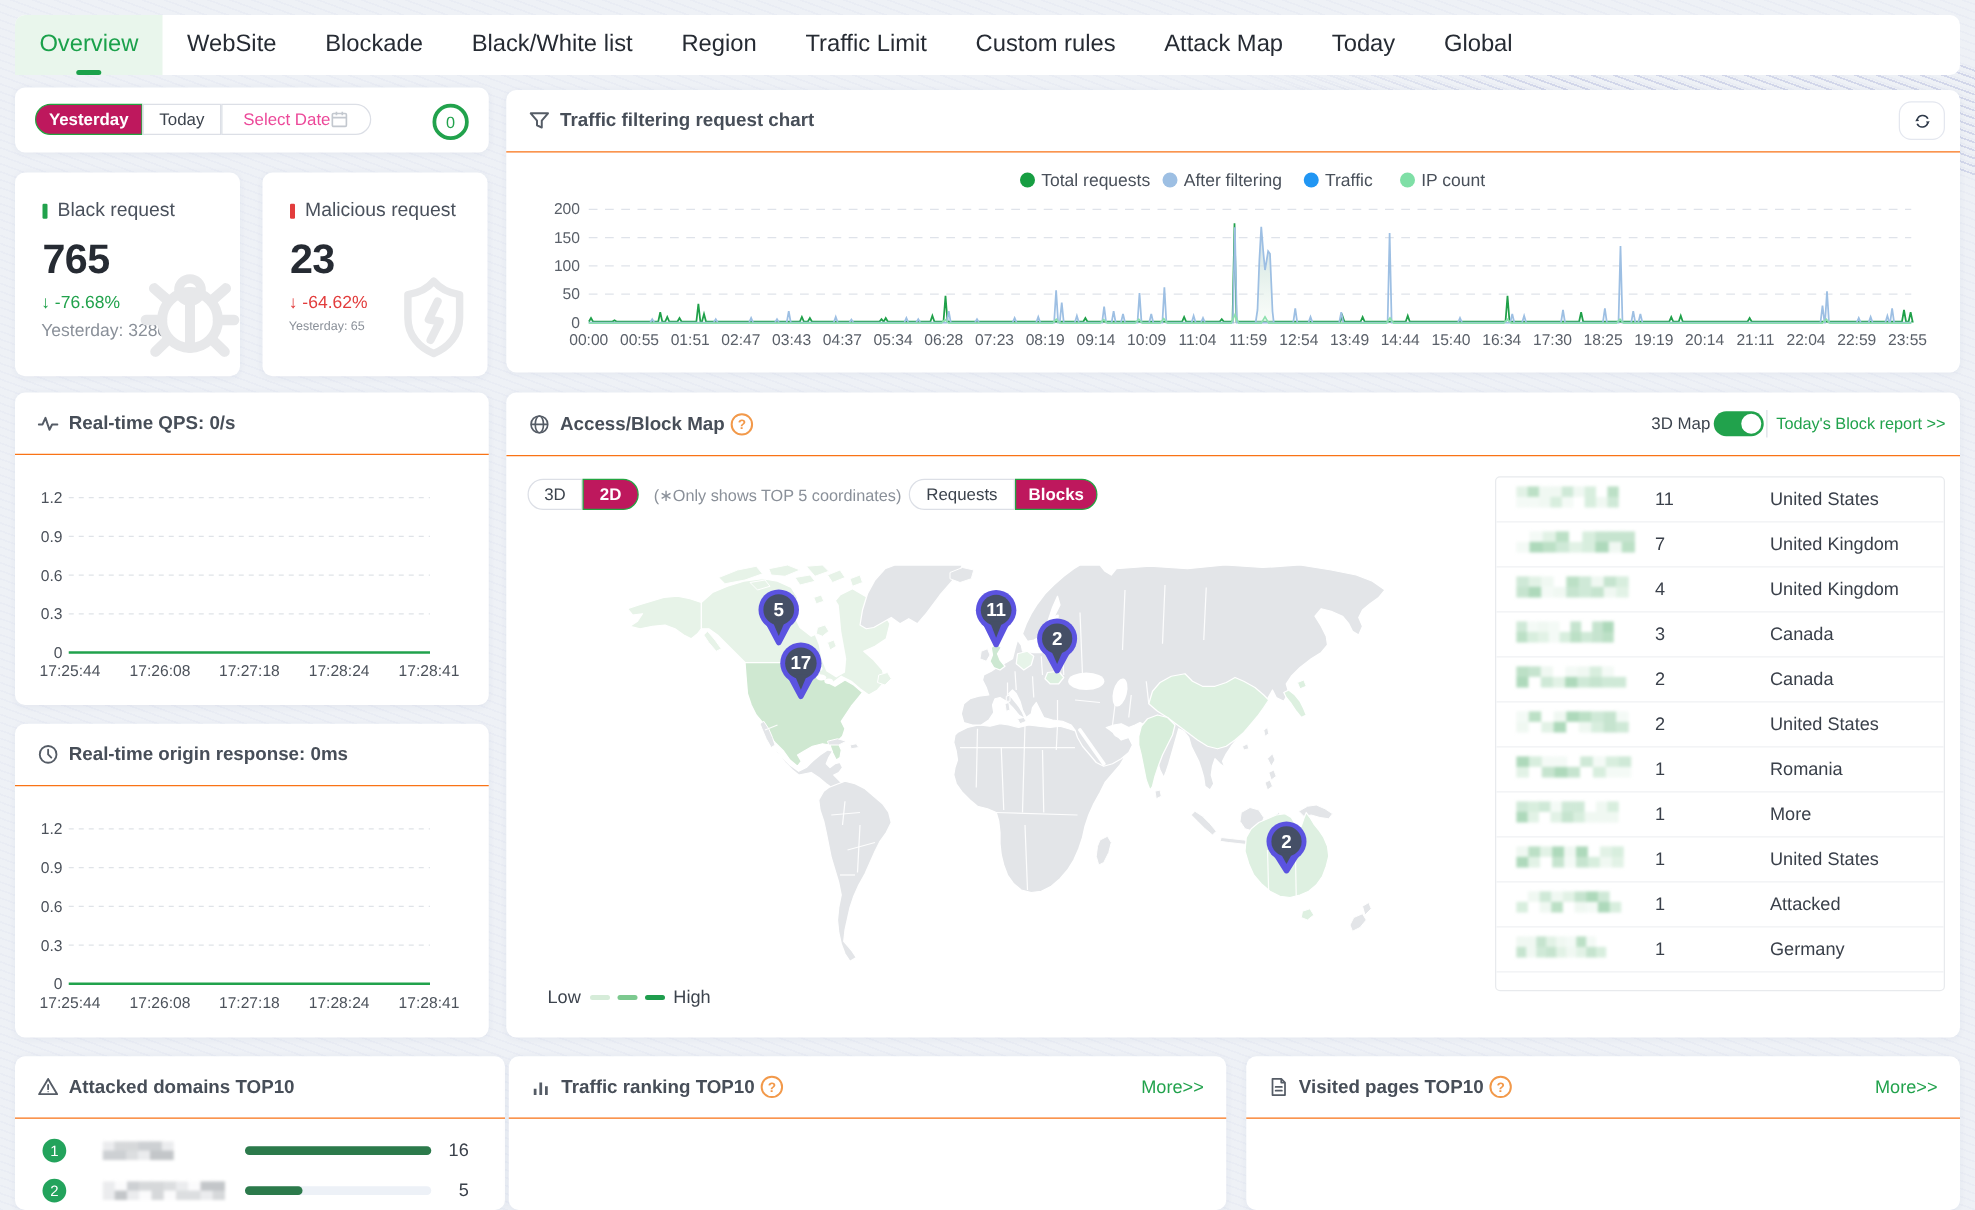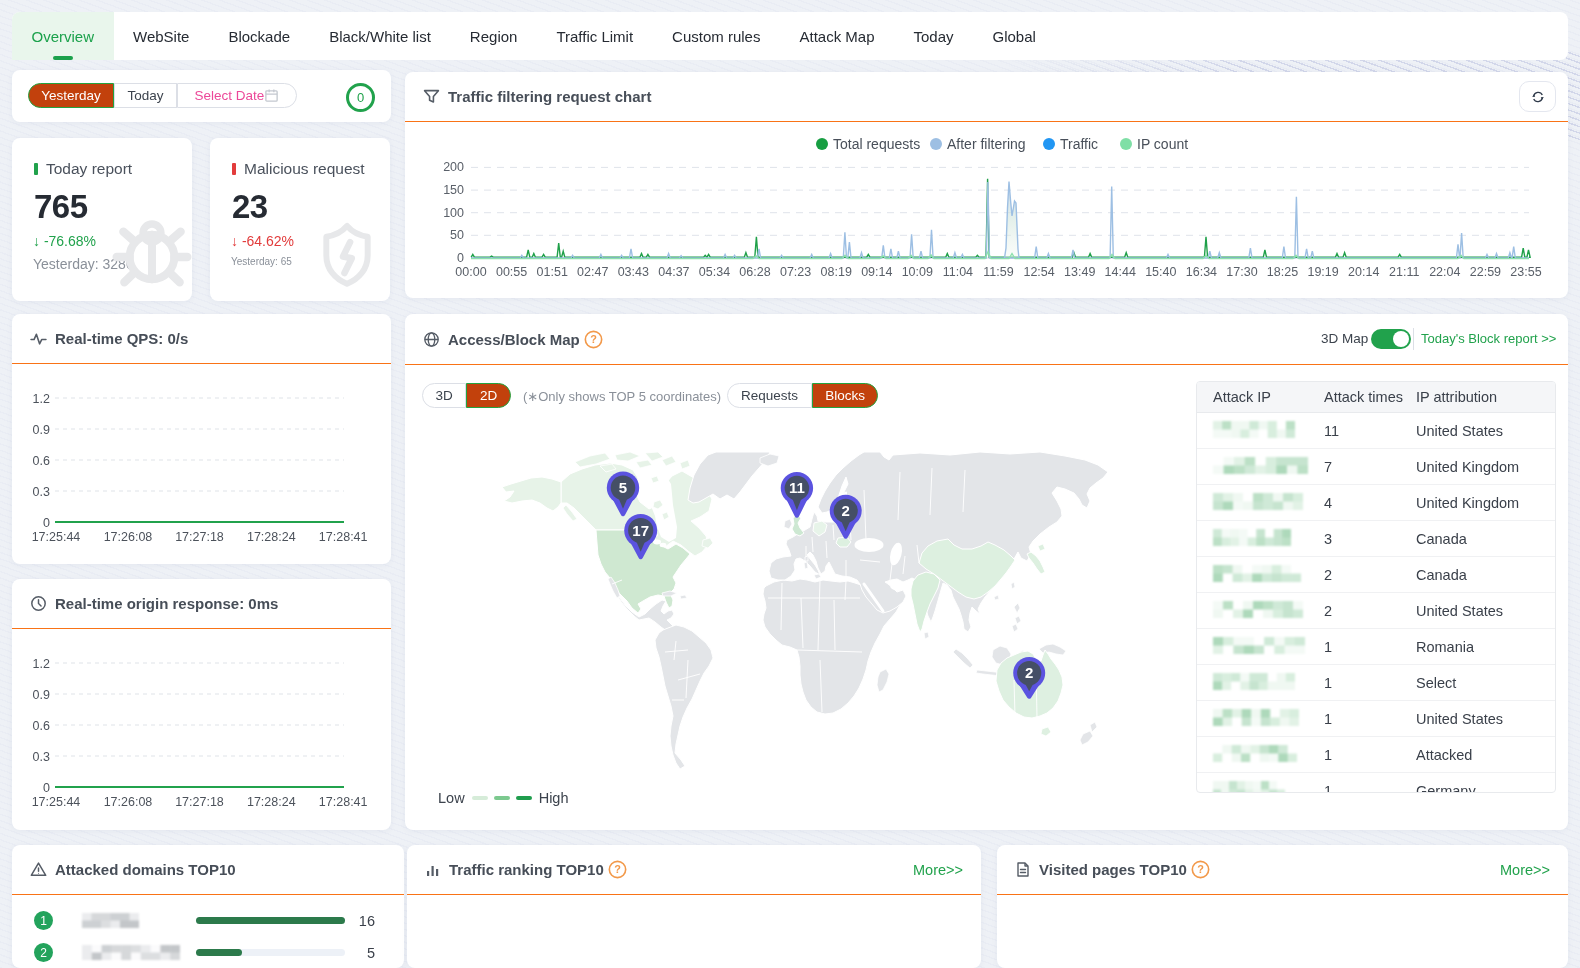--- a/index.html
+++ b/index.html
@@ -1,27 +1,27 @@
 <!DOCTYPE html>
 <html><head><meta charset="utf-8"><style>
 *{margin:0;padding:0;box-sizing:border-box}
 html,body{width:1580px;height:968px;background:#eef1f6;font-family:"Liberation Sans",sans-serif;overflow:hidden;position:relative}
 .stripes{position:absolute;left:0;top:0;width:1580px;height:968px;background:repeating-linear-gradient(20deg,rgba(142,150,206,0.05) 0 1.3px,transparent 1.3px 6px)}
 .card{position:absolute;background:#fff;border-radius:8px;box-shadow:0 1px 6px rgba(40,60,110,0.05)}
 .hd{height:50px;display:flex;align-items:center;padding:0 18px;border-bottom:1px solid #f97316;font-size:15px;font-weight:bold;color:#474e58}
 .hd svg{margin-right:8px}
-.nav{position:absolute;left:12px;top:12px;width:1556px;height:48px;background:#fff;border-radius:8px;display:flex;font-size:15px;color:#262b33}
+.nav{position:absolute;left:12px;top:12px;width:1556px;height:48px;background:#fff;border-radius:8px;display:flex;font-size:19px;color:#262b33}
 .nav div{padding:0 19.5px;display:flex;align-items:center;position:relative}
 .nav .act{background:#e9f6ec;color:#1ba14b;border-radius:8px 0 0 0}
 .nav .act:after{content:"";position:absolute;left:50%;margin-left:-10px;bottom:0;width:20px;height:4px;background:#1ba14b;border-radius:2px}
 .ax{font-size:12.5px;fill:#5a6069;font-family:"Liberation Sans",sans-serif}
 .ax2{font-size:12.5px;fill:#4c525b;font-family:"Liberation Sans",sans-serif}
 .seg{display:inline-flex;height:25px;align-items:stretch;font-size:13.5px}
 .seg>span{display:flex;align-items:center;padding:0 14px;border:1px solid #dcdfe6;background:#fff;color:#3c434d}
-.seg>span.on{background:#c2410c;border-color:#23a440;color:#fff;font-weight:normal}
+.seg>span.on{background:#be185d;border-color:#23a440;color:#fff;font-weight:bold}
 .trow{display:flex;height:36px;align-items:center;border-bottom:1px solid #f0f1f3;font-size:14.5px;color:#3a404a}
 .trow .c1{width:127px;padding-left:16px}.trow .c2{width:92px}.trow .c3{flex:1}
 .grn{color:#21a24c}
 </style></head><body>
 <div class="stripes"></div>
 <div style="position:absolute;left:1000px;top:52px;width:580px;height:88px;background:repeating-linear-gradient(20deg,rgba(128,138,198,0.25) 0 1.4px,transparent 1.4px 6px);-webkit-mask-image:linear-gradient(to left,#000 60%,transparent);mask-image:linear-gradient(to left,#000 60%,transparent)"></div>
 
 <div class="nav">
 <div class="act">Overview</div>
     <div>WebSite</div>
@@ -42,21 +42,21 @@
       <span style="border-radius:0 13px 13px 0;color:#ec4899;width:120px;justify-content:center">Select Date <svg width="15" height="15" viewBox="0 0 16 16" fill="none" stroke="#c3c8cf" stroke-width="1.4">
           <rect x="2" y="3" width="12" height="11" rx="1"></rect>
           <path d="M2 6.5h12M5.5 1.5v3M10.5 1.5v3"></path>
         </svg></span>
   </div>
   <div style="position:absolute;left:334px;top:12.5px;width:29px;height:29px;border:3.5px solid #21a24c;border-radius:50%;display:flex;align-items:center;justify-content:center;font-size:13px;color:#21a24c">0</div>
 </div>
 
 <div class="card" style="left:12px;top:138px;width:180px;height:163px;overflow:hidden">
   <div style="position:absolute;left:22px;top:25px;width:3.5px;height:12px;background:#21a24c;border-radius:1px"></div>
-  <div style="position:absolute;left:34px;top:22px;font-size:15.5px;color:#4a515c">Today report</div>
+  <div style="position:absolute;left:34px;top:22px;font-size:15.5px;color:#4a515c">Black request</div>
   <div style="position:absolute;left:22px;top:52px;font-size:33px;line-height:1;font-weight:bold;color:#262b33;letter-spacing:-0.5px">765</div>
   <div style="position:absolute;left:21px;top:95px;font-size:14px;color:#21a24c">↓ -76.68%</div>
   <div style="position:absolute;left:21px;top:118px;font-size:14px;color:#8a9099">Yesterday: 3280</div>
   <div style="position:absolute;right:0px;bottom:2px"><svg width="80" height="84" viewBox="0 0 24 24" fill="none" stroke="#e7e8ea" stroke-width="2.5" stroke-linecap="round">
         <circle cx="12" cy="6" r="2.7" stroke-width="2.2"></circle>
         <circle cx="12" cy="13.2" r="6.7" stroke-width="2.4"></circle>
         <path d="M12 6.5v13.4" stroke-width="2.4"></path>
         <path d="M6.6 8.4L3.4 5.6M17.4 8.4l3.2-2.8M5.3 13.2H1.4M18.7 13.2h3.9M6.8 17.8l-3.1 3M17.2 17.8l3.1 3"></path>
       </svg></div>
 </div>
@@ -341,25 +341,20 @@
       <polygon points="1024.0,681.7 1029.2,691.2 1034.4,681.7" fill="#454f66"></polygon>
       <text x="1029.2" y="678.1" text-anchor="middle" font-family="Liberation Sans,sans-serif" font-size="15" font-weight="bold" fill="#fff">2</text>
 </svg>
   <div style="position:absolute;left:33px;top:476px;font-size:14.5px;color:#3c434d;display:flex;align-items:center">Low&nbsp;
     <span style="width:16px;height:4px;background:#d6ecd9;border-radius:2px;margin:0 3px"></span>
     <span style="width:16px;height:4px;background:#7cc98f;border-radius:2px;margin:0 3px"></span>
     <span style="width:16px;height:4px;background:#1f9d4d;border-radius:2px;margin:0 3px"></span>
     &nbsp;High</div>
 
   <div style="position:absolute;left:791px;top:67px;width:360px;height:412px;border:1px solid #e8eaed;border-radius:4px;overflow:hidden;background:#fff">
-    <div style="display:flex;height:31px;align-items:center;background:#f5f6f8;font-size:14.5px;color:#3a404a;border-bottom:1px solid #e8eaed">
-      <div style="width:127px;padding-left:16px">Attack IP</div>
-        <div style="width:92px">Attack times</div>
-        <div style="flex:1">IP attribution</div>
-    </div>
     <div class="trow">
         <div class="c1"><svg width="82" height="17" viewBox="0 0 82 17" style="filter:blur(1.1px)">
             <rect x="0.0" y="0.0" width="9.6" height="9.0" fill="#e2f2e6"></rect>
             <rect x="0.0" y="8.5" width="9.6" height="9.0" fill="#f4faf6"></rect>
             <rect x="9.1" y="0.0" width="9.6" height="9.0" fill="#bce0c6"></rect>
             <rect x="9.1" y="8.5" width="9.6" height="9.0" fill="#f4faf6"></rect>
             <rect x="18.2" y="0.0" width="9.6" height="9.0" fill="#f0f8f2"></rect>
             <rect x="18.2" y="8.5" width="9.6" height="9.0" fill="#f0f8f2"></rect>
             <rect x="27.3" y="0.0" width="9.6" height="9.0" fill="#f0f8f2"></rect>
             <rect x="27.3" y="8.5" width="9.6" height="9.0" fill="#d8eede"></rect>
@@ -536,21 +531,21 @@
             <rect x="45.6" y="0.0" width="9.6" height="9.0" fill="#cfe9d7"></rect>
             <rect x="45.6" y="8.5" width="9.6" height="9.0" fill="#d8eede"></rect>
             <rect x="54.7" y="0.0" width="9.6" height="9.0" fill="#ffffff"></rect>
             <rect x="54.7" y="8.5" width="9.6" height="9.0" fill="#f0f8f2"></rect>
             <rect x="63.8" y="0.0" width="9.6" height="9.0" fill="#f0f8f2"></rect>
             <rect x="63.8" y="8.5" width="9.6" height="9.0" fill="#f0f8f2"></rect>
             <rect x="72.9" y="0.0" width="9.6" height="9.0" fill="#d8eede"></rect>
             <rect x="72.9" y="8.5" width="9.6" height="9.0" fill="#f0f8f2"></rect>
           </svg></div>
         <div class="c2">1</div>
-        <div class="c3">Select</div>
+        <div class="c3">More</div>
       </div>
       <div class="trow">
         <div class="c1"><svg width="86" height="17" viewBox="0 0 86 17" style="filter:blur(1.1px)">
             <rect x="0.0" y="0.0" width="10.1" height="9.0" fill="#f0f8f2"></rect>
             <rect x="0.0" y="8.5" width="10.1" height="9.0" fill="#aed9bb"></rect>
             <rect x="9.6" y="0.0" width="10.1" height="9.0" fill="#bce0c6"></rect>
             <rect x="9.6" y="8.5" width="10.1" height="9.0" fill="#e2f2e6"></rect>
             <rect x="19.1" y="0.0" width="10.1" height="9.0" fill="#e2f2e6"></rect>
             <rect x="19.1" y="8.5" width="10.1" height="9.0" fill="#ffffff"></rect>
             <rect x="28.7" y="0.0" width="10.1" height="9.0" fill="#aed9bb"></rect>

